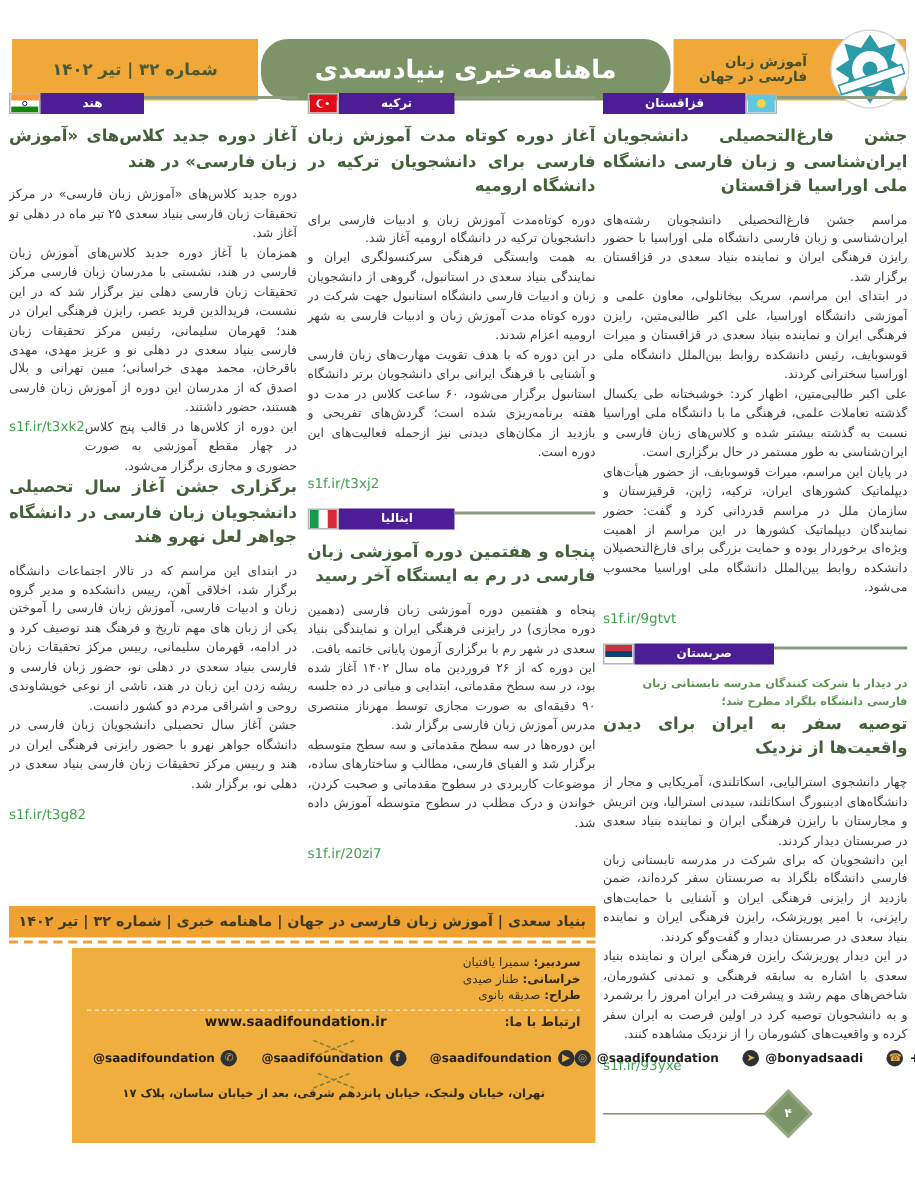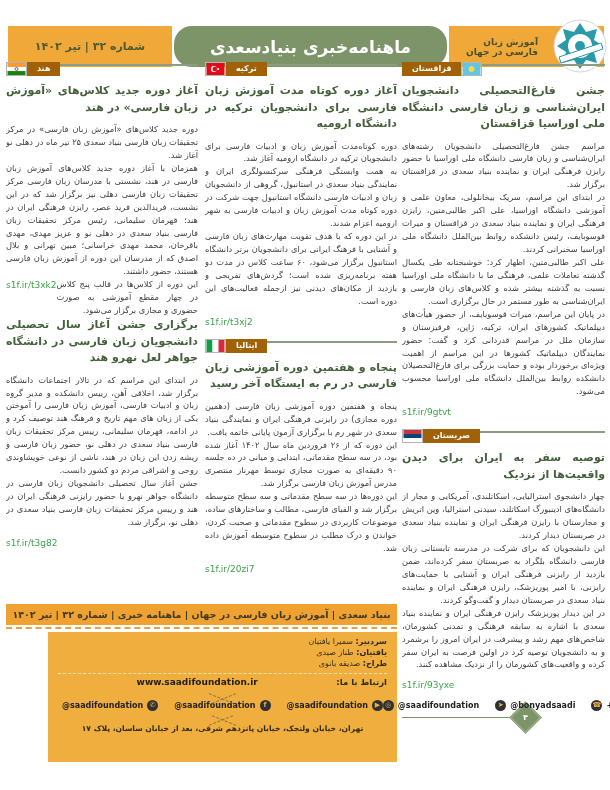--- a/index.html
+++ b/index.html
@@ -20,22 +20,22 @@
   
   .col{position:absolute;top:62px;direction:rtl;}
   .col-right{left:402px;width:203px;height:714px;overflow:hidden;}
   .col-mid{left:205px;width:192px;height:540px;overflow:hidden;}
   .col-left{left:6px;width:192px;height:540px;overflow:hidden;}
 
   .sec-head{display:flex;direction:ltr;align-items:flex-start;margin-bottom:7px;}
   .sec-head .rule{flex:1;border-top:2px solid #8C9C80;margin-top:2px;}
   .badge-group{display:flex;height:14px;}
   .flag{width:21px;height:14px;display:block;border:.5px solid #b5b5b5;box-sizing:border-box;}
-  .badge{background:#a16207;color:#fff;font-size:8px;font-weight:bold;height:14px;line-height:14px;
-         padding:0 10px;white-space:nowrap;}
+  .badge{background:#4c1d95;color:#fff;font-size:8px;font-weight:bold;height:14px;line-height:14px;
+         padding:0 28px;white-space:nowrap;}
   .sec-gap{margin-top:10px;}
 
   .kicker{color:#5F9455;font-size:7.5px;font-weight:bold;line-height:1.5;text-align:right;margin:2px 0 2px;}
   .headline{color:#44603A;font-size:11px;font-weight:bold;line-height:1.5;text-align:justify;
             text-align-last:right;margin:0 0 7px;}
   .para{color:#3f3f3f;font-size:8.3px;line-height:1.56;text-align:justify;margin:0;}
   .link-line{direction:ltr;text-align:left;margin:2px 0 0;}
   .link{color:#3FA24C;font-size:9px;text-decoration:none;}
   .inline-link{float:left;direction:ltr;}
 
@@ -119,20 +119,21 @@
         <svg class="flag" viewBox="0 0 21 14">
           <rect width="21" height="4.7" y="0" fill="#c6363c"></rect>
             <rect width="21" height="4.7" y="4.7" fill="#0c4076"></rect>
             <rect width="21" height="4.6" y="9.4" fill="#ffffff"></rect>
         </svg>
         <div class="badge">صربستان</div>
       </div>
       <div class="rule"></div>
     </div>
 
+    <div class="kicker">در دیدار با شرکت کنندگان مدرسه تابستانی زبان فارسی دانشگاه بلگراد مطرح شد؛</div>
     <h2 class="headline">توصیه سفر به ایران برای دیدن واقعیت‌ها از نزدیک</h2>
     <p class="para">چهار دانشجوی استرالیایی، اسکاتلندی، آمریکایی و مجار از دانشگاه‌های ادینبورگ اسکاتلند، سیدنی استرالیا، وین اتریش و مجارستان با رایزن فرهنگی ایران و نماینده بنیاد سعدی در صربستان دیدار کردند.</p>
     <p class="para">این دانشجویان که برای شرکت در مدرسه تابستانی زبان فارسی دانشگاه بلگراد به صربستان سفر کرده‌اند، ضمن بازدید از رایزنی فرهنگی ایران و آشنایی با حمایت‌های رایزنی، با امیر پوریزشک، رایزن فرهنگی ایران و نماینده بنیاد سعدی در صربستان دیدار و گفت‌وگو کردند.</p>
     <p class="para">در این دیدار پوریزشک رایزن فرهنگی ایران و نماینده بنیاد سعدی با اشاره به سابقه فرهنگی و تمدنی کشورمان، شاخص‌های مهم رشد و پیشرفت در ایران امروز را برشمرد و به دانشجویان توصیه کرد در اولین فرصت به ایران سفر کرده و واقعیت‌های کشورمان را از نزدیک مشاهده کنند.</p>
     <div class="link-line"><a href="#" class="link">s1f.ir/93yxe</a></div>
 
     <div class="pagenum-row">
       <div class="pline"></div>
       <div class="diamond">
         <span>۴</span>
@@ -210,21 +211,21 @@
 
   <div class="footer-bar">بنیاد سعدی | آموزش زبان فارسی در جهان | ماهنامه خبری | شماره ۳۲ | تیر ۱۴۰۲</div>
   <div class="footer-dash"></div>
 
   <div class="staff-block">
     <div class="staff-row">
       <b>سردبیر:</b>
       <span>سمیرا یافتیان</span>
     </div>
     <div class="staff-row">
-      <b>یافتیان:</b>
+      <b>خراسانی:</b>
       <span>طناز صیدی</span>
     </div>
     <div class="staff-row">
       <b>طراح:</b>
       <span>صدیقه بانوی</span>
     </div>
 
     <div class="staff-sep"></div>
 
     <div class="contact-row">

